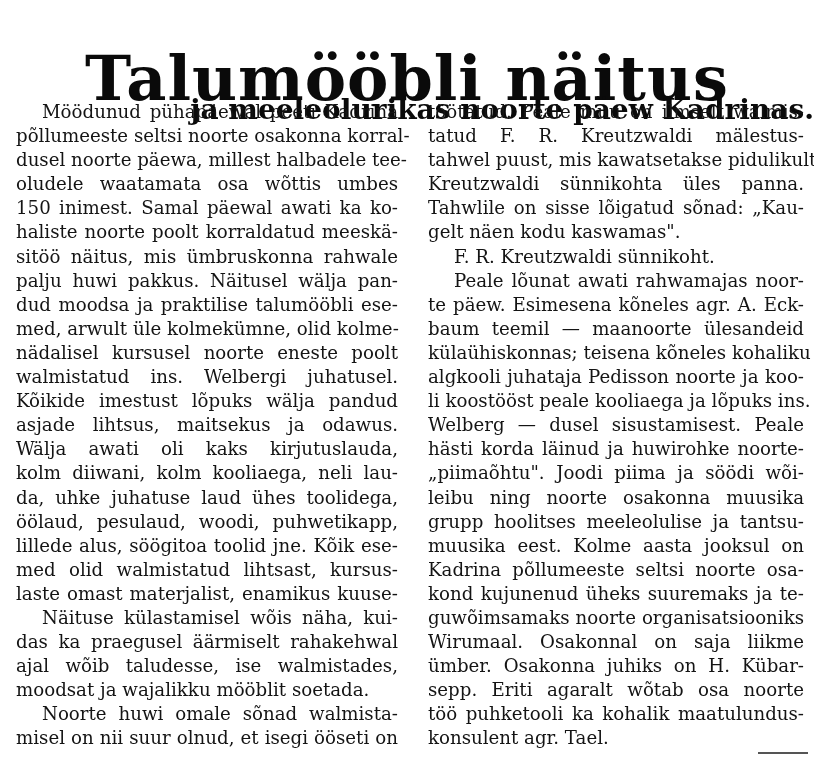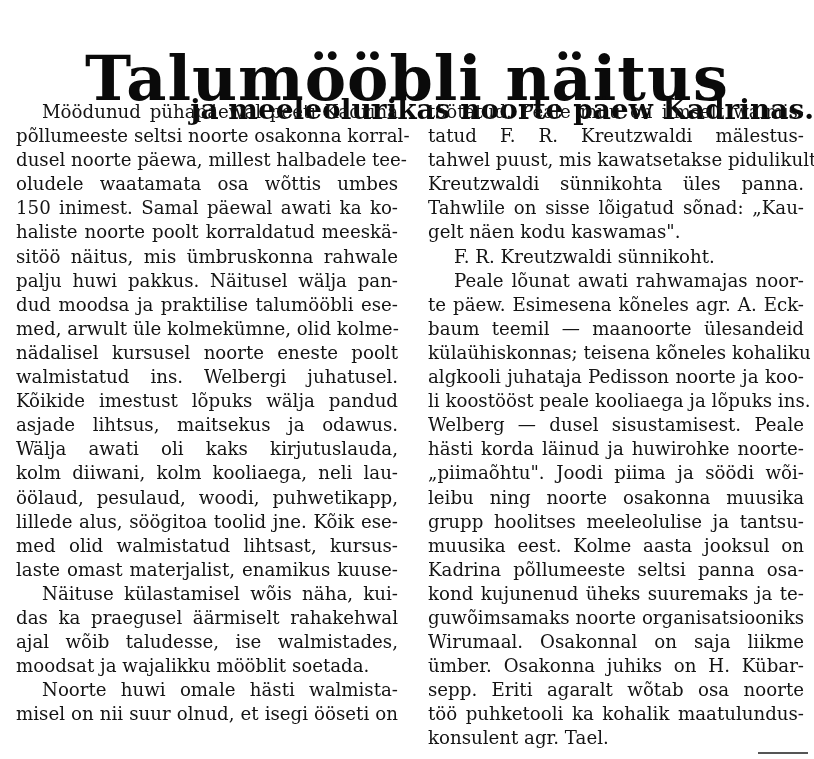--- a/index.html
+++ b/index.html
@@ -96,29 +96,30 @@
       <span class="line">sitöö näitus, mis ümbruskonna rahwale</span>
       <span class="line">palju huwi pakkus. Näitusel wälja pan-</span>
       <span class="line">dud moodsa ja praktilise talumööbli ese-</span>
       <span class="line">med, arwult üle kolmekümne, olid kolme-</span>
       <span class="line">nädalisel kursusel noorte eneste poolt</span>
       <span class="line">walmistatud ins. Welbergi juhatusel.</span>
       <span class="line">Kõikide imestust lõpuks wälja pandud</span>
       <span class="line">asjade lihtsus, maitsekus ja odawus.</span>
       <span class="line">Wälja awati oli kaks kirjutuslauda,</span>
       <span class="line">kolm diiwani, kolm kooliaega, neli lau-</span>
+      <span class="line">da, uhke juhatuse laud ühes toolidega,</span>
       <span class="line">öölaud, pesulaud, woodi, puhwetikapp,</span>
       <span class="line">lillede alus, söögitoa toolid jne. Kõik ese-</span>
       <span class="line">med olid walmistatud lihtsast, kursus-</span>
       <span class="line">laste omast materjalist, enamikus kuuse-</span>
       <span class="line indent">Näituse külastamisel wõis näha, kui-</span>
       <span class="line">das ka praegusel äärmiselt rahakehwal</span>
       <span class="line">ajal wõib taludesse, ise walmistades,</span>
       <span class="line last">moodsat ja wajalikku mööblit soetada.</span>
-      <span class="line indent">Noorte huwi omale hästi walmista-</span>
+      <span class="line indent">Noorte huwi omale sõnad walmista-</span>
       <span class="line">misel on nii suur olnud, et isegi ööseti on</span>
     </div>
   <div class="col col-right">
       <span class="line">töötatud. Peale muu on ilmselt walmis-</span>
       <span class="line">tatud F. R. Kreutzwaldi mälestus-</span>
       <span class="line">tahwel puust, mis kawatsetakse pidulikult</span>
       <span class="line">Kreutzwaldi sünnikohta üles panna.</span>
       <span class="line">Tahwlile on sisse lõigatud sõnad: „Kau-</span>
       <span class="line last">gelt näen kodu kaswamas".</span>
       <span class="line indent last">F. R. Kreutzwaldi sünnikoht.</span>
@@ -127,21 +128,21 @@
       <span class="line">baum teemil — maanoorte ülesandeid</span>
       <span class="line">külaühiskonnas; teisena kõneles kohaliku</span>
       <span class="line">algkooli juhataja Pedisson noorte ja koo-</span>
       <span class="line">li koostööst peale kooliaega ja lõpuks ins.</span>
       <span class="line">Welberg — dusel sisustamisest. Peale</span>
       <span class="line">hästi korda läinud ja huwirohke noorte-</span>
       <span class="line">„piimaõhtu". Joodi piima ja söödi wõi-</span>
       <span class="line">leibu ning noorte osakonna muusika</span>
       <span class="line">grupp hoolitses meeleolulise ja tantsu-</span>
       <span class="line">muusika eest. Kolme aasta jooksul on</span>
-      <span class="line">Kadrina põllumeeste seltsi panna osa-</span>
+      <span class="line">Kadrina põllumeeste seltsi noorte osa-</span>
       <span class="line">kond kujunenud üheks suuremaks ja te-</span>
       <span class="line">guwõimsamaks noorte organisatsiooniks</span>
       <span class="line">Wirumaal. Osakonnal on saja liikme</span>
       <span class="line">ümber. Osakonna juhiks on H. Kübar-</span>
       <span class="line">sepp. Eriti agaralt wõtab osa noorte</span>
       <span class="line">töö puhketooli ka kohalik maatulundus-</span>
       <span class="line last">konsulent agr. Tael.</span>
     </div>
 
   <div class="rule-mark"></div>

